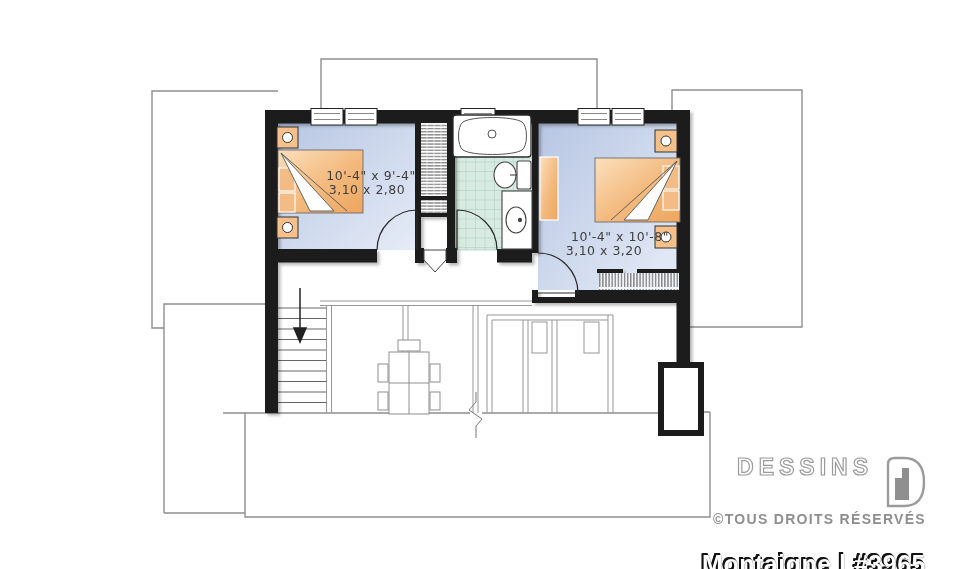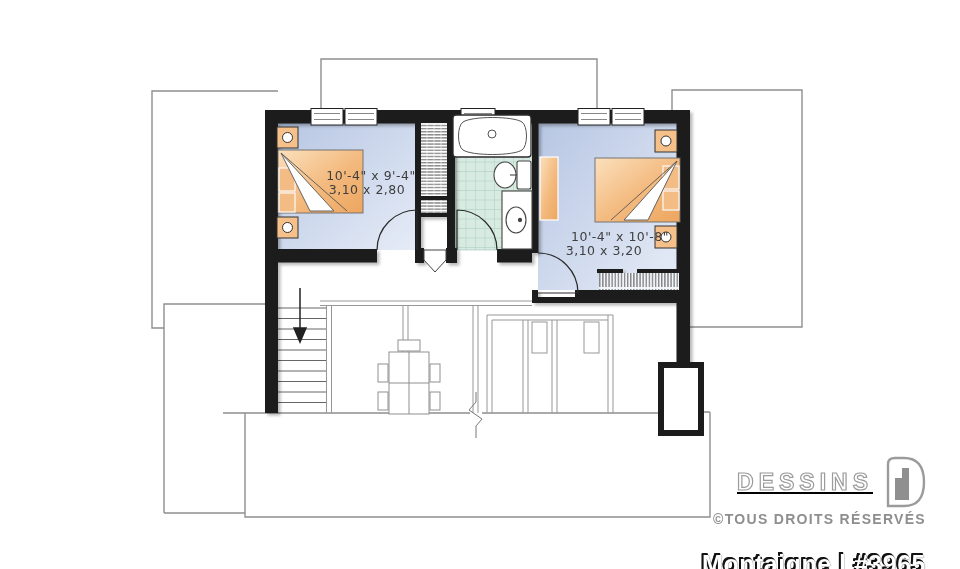--- a/index.html
+++ b/index.html
@@ -2,21 +2,21 @@
 <html><head>
 <meta charset="utf-8">
 <style>
   html,body{margin:0;padding:0;background:#fff;}
   .canvas{position:relative;width:960px;height:569px;background:#fff;overflow:hidden;
           font-family:"Liberation Sans",sans-serif;}
   .plan-svg{position:absolute;left:0;top:0;}
   .dim{font-family:"DejaVu Sans",sans-serif;font-size:12.5px;fill:#3f3f3f;letter-spacing:.5px;}
   
   .branding{position:absolute;top:456px;right:34px;display:flex;flex-direction:column;align-items:flex-end;}
-  .brand-row{display:flex;align-items:center;gap:9px;text-decoration:underline;}
+  .brand-row{display:flex;align-items:flex-start;gap:9px;}
   .brand-words{display:flex;flex-direction:column;align-items:flex-end;line-height:1.0;}
   .brand-line{font-family:"Liberation Sans",sans-serif;font-weight:bold;font-size:23px;
               color:#fff;-webkit-text-stroke:1.2px #9b9b9b;letter-spacing:2px;}
   .brand-line.first{letter-spacing:5px;}
   .brand-rights{margin-top:3px;font-size:14px;letter-spacing:1.3px;color:#8e8e8e;font-weight:bold;}
   .brand-model{margin-top:23px;font-size:25px;font-weight:bold;color:#fff;letter-spacing:.5px;
                text-shadow:-2px -2px 0 #121212,-1px -2px 0 #121212,-2px -1px 0 #121212,-1px -1px 0 #121212,0 0 1px #121212;}
 </style>
 </head>
 <body>

